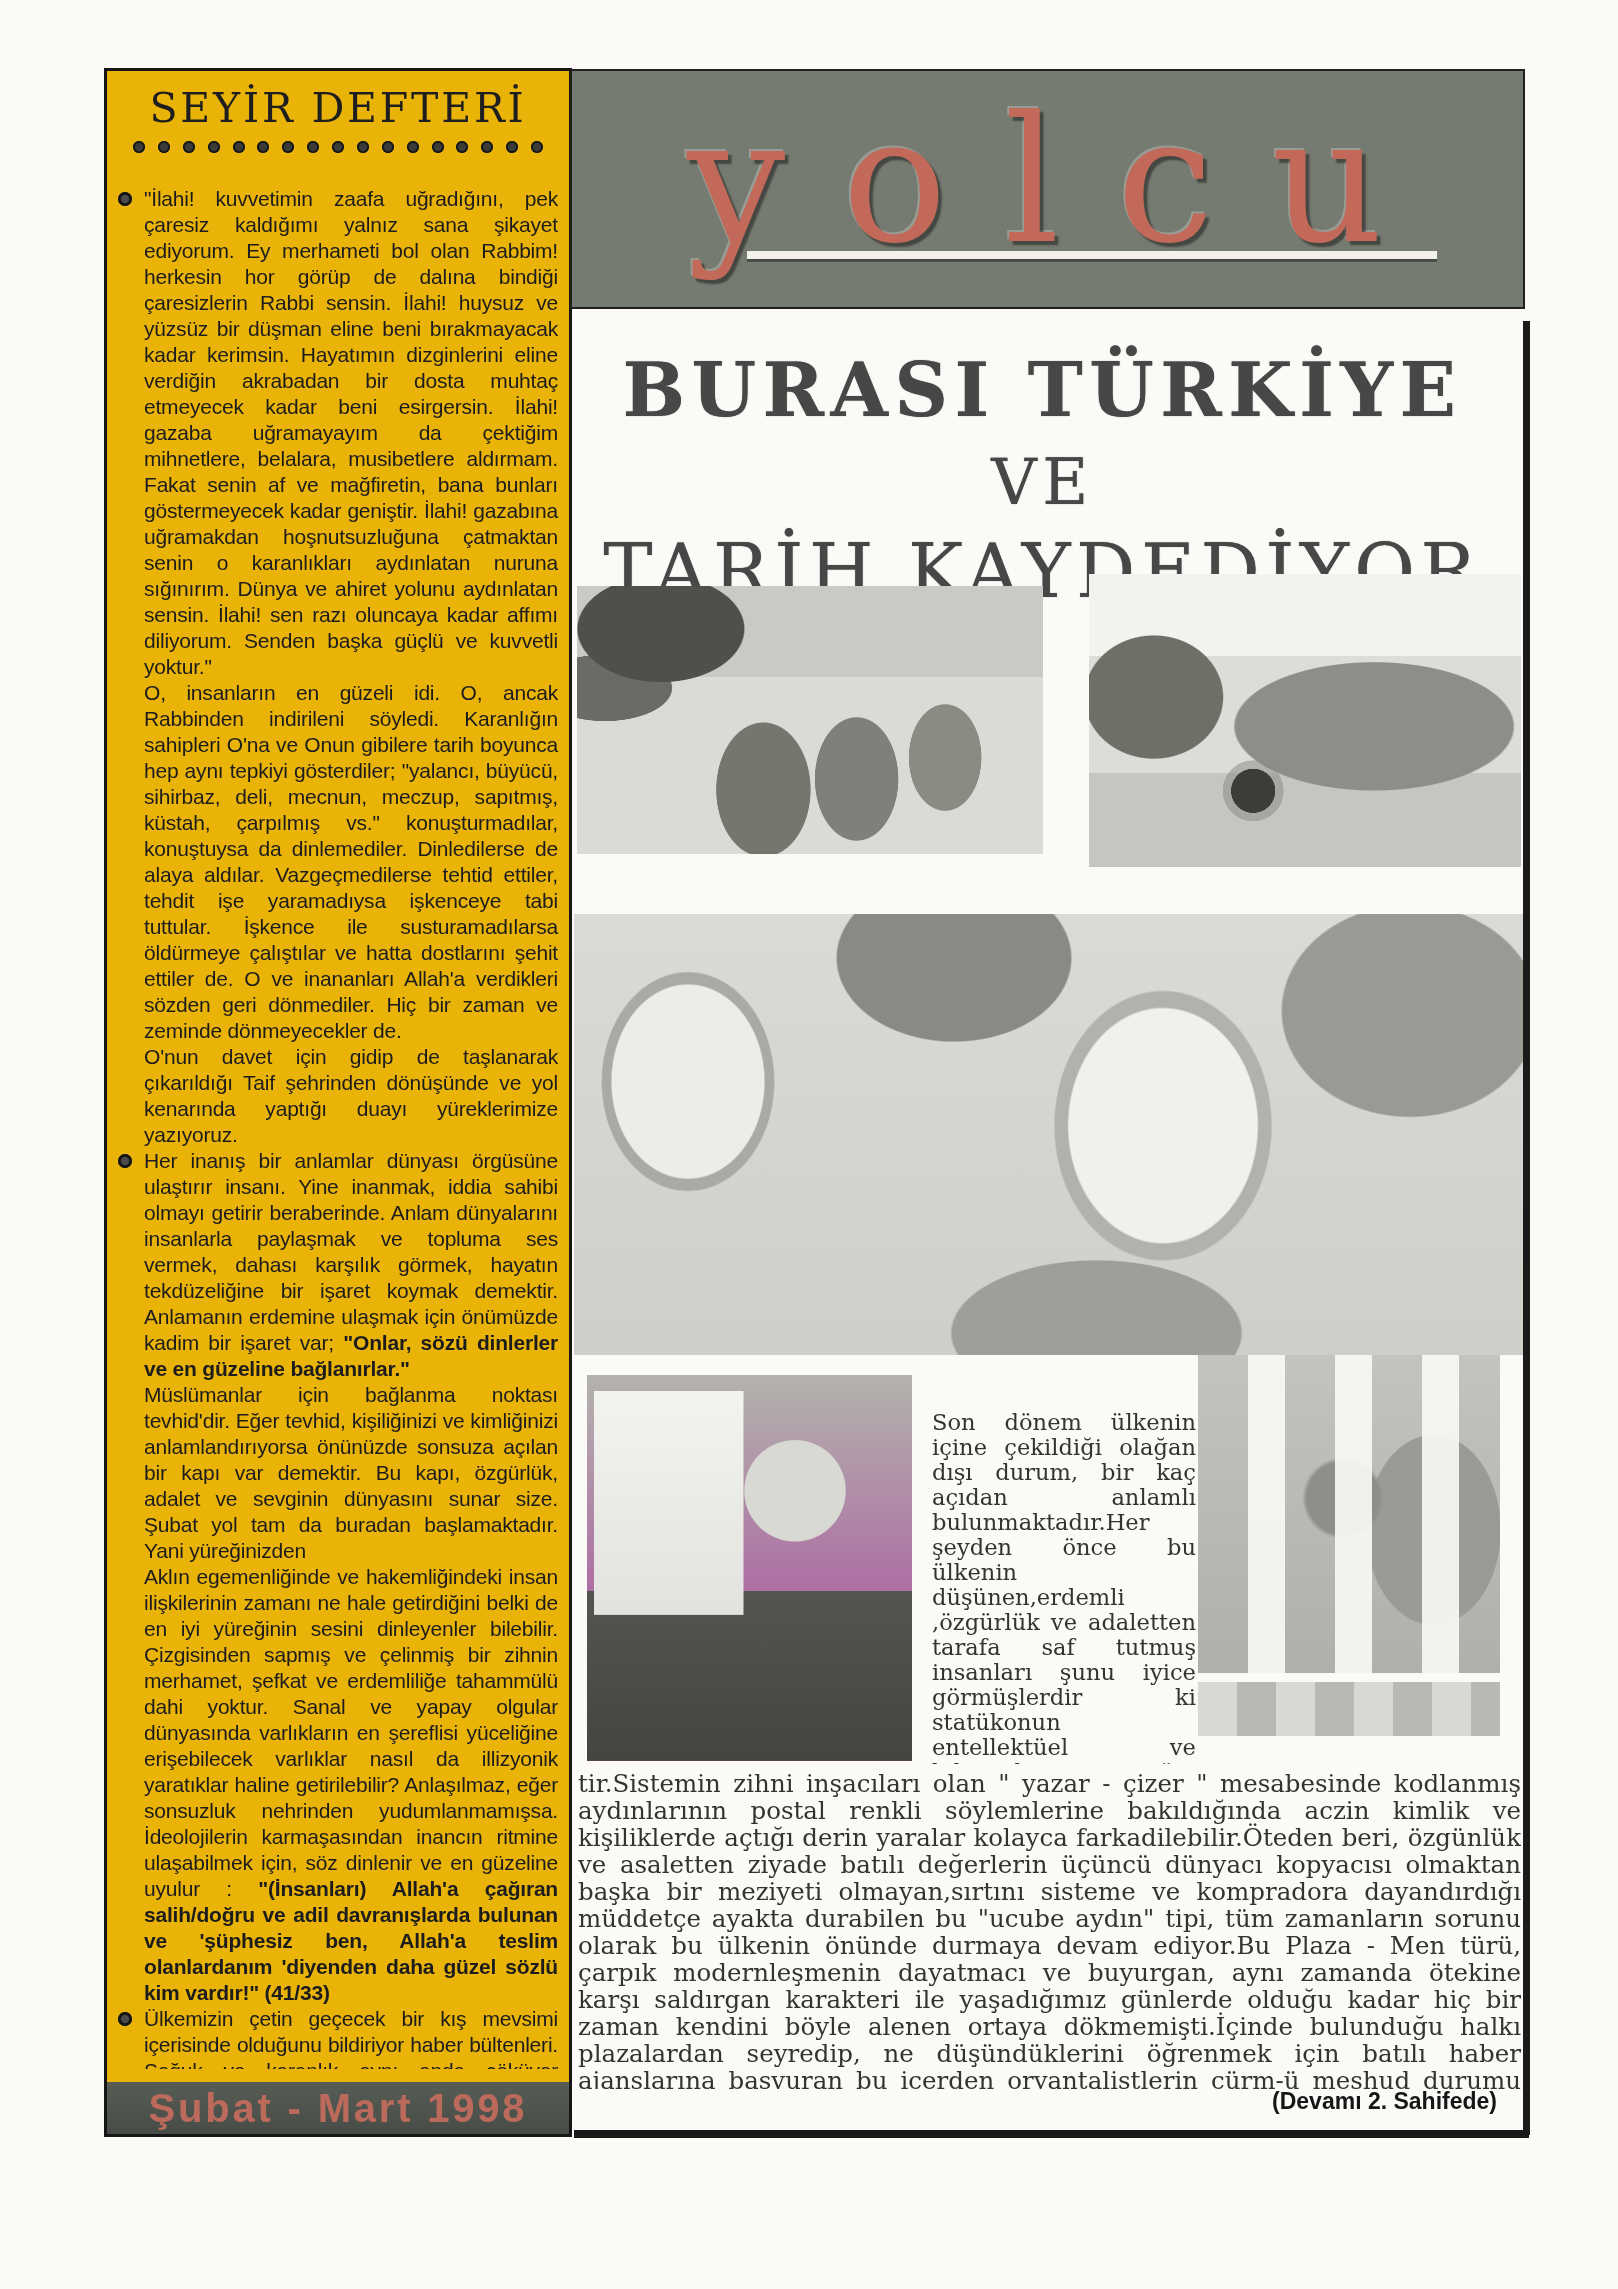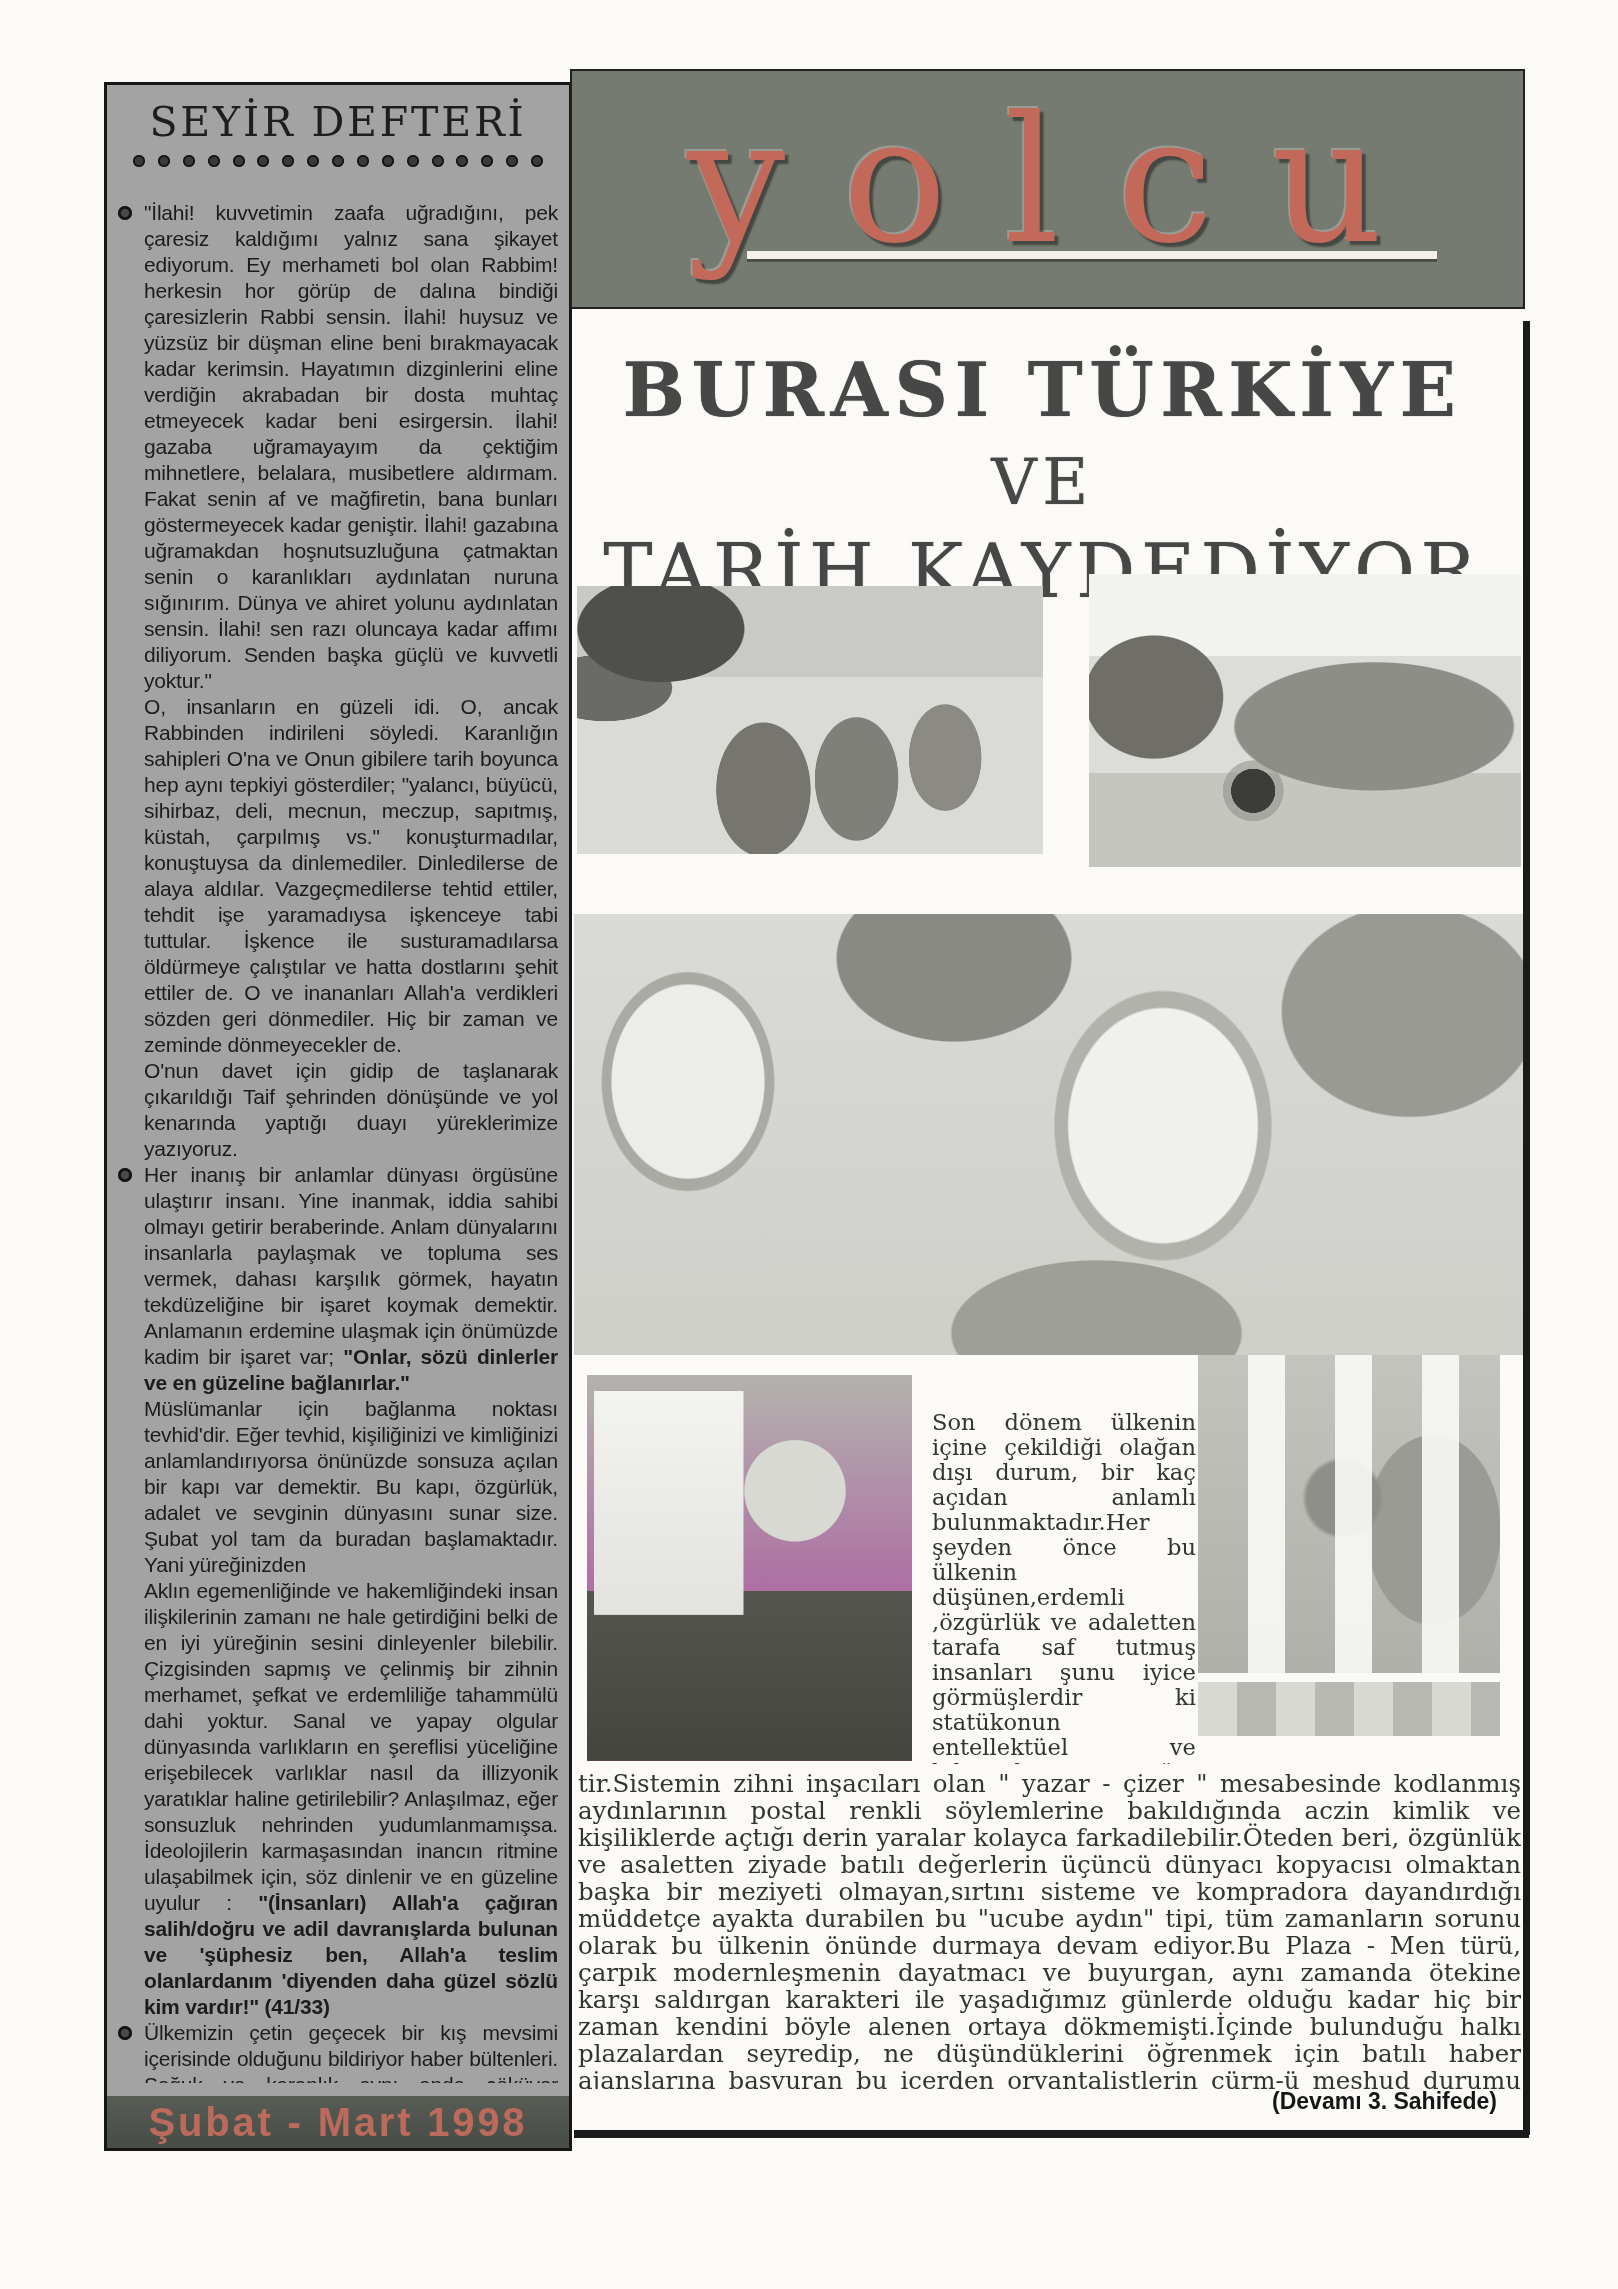--- a/index.html
+++ b/index.html
@@ -1,20 +1,20 @@
 <!DOCTYPE html>
 <html style="font-size:14.8px"><head>
 <meta charset="utf-8">
 <style>
   html,body{margin:0;padding:0;background:#ffffff;}
   .page{position:relative;width:1619px;height:2290px;background:#fbfaf7;overflow:hidden;
         font-family:"Liberation Sans",sans-serif;}
   
-  .left-box{position:absolute;left:104px;top:82px;width:462px;height:2063px;
-            background:#a3a3a3;border:3.7px solid #161616;box-sizing:content-box;}
+  .left-box{position:absolute;left:104px;top:68px;width:462px;height:2063px;
+            background:#eab308;border:3.7px solid #161616;box-sizing:content-box;}
   .lhead{margin-top:13px;text-align:center;font-family:"DejaVu Serif",serif;
          font-size:41px;letter-spacing:2.8px;color:#1e1e1e;}
   .dots{display:flex;justify-content:space-between;margin:9.2px 26px 0 26px;}
   .dot{width:12px;height:12px;border-radius:50%;background:#3a3a38;box-shadow:inset 0 0 0 1.8px #151515;}
   .ltext{margin-top:33px;padding:0 11px 0 37px;font-size:21px;line-height:26px;
          color:#1c1c1c;height:1883px;overflow:hidden;letter-spacing:-0.2px;}
   .para{text-align:justify;position:relative;}
   .bullet{position:absolute;left:-26px;top:5.5px;width:14px;height:14px;border-radius:50%;
           background:#4a4a48;box-shadow:inset 0 0 0 2.8px #141414;}
   .b{font-weight:bold;}
@@ -141,19 +141,19 @@
 
   <div class="photo ph-a"></div>
   <div class="photo ph-b"></div>
   <div class="photo ph-c"></div>
   <div class="photo ph-d"></div>
   <div class="photo ph-e"></div>
   <div class="photo ph-f"></div>
 
   <div class="inset">Son dönem ülkenin içine çekildiği olağan dışı durum, bir kaç açıdan anlamlı bulunmaktadır.Her şeyden önce bu ülkenin düşünen,erdemli ,özgürlük ve adaletten tarafa saf tutmuş insanları şunu iyice görmüşlerdir ki statükonun entellektüel ve bilimsel tüm refleksleri kilitlenmiş-</div>
   <div class="bottom-art">tir.Sistemin zihni inşacıları olan " yazar - çizer " mesabesinde kodlanmış aydınlarının postal renkli söylemlerine bakıldığında aczin kimlik ve kişiliklerde açtığı derin yaralar kolayca farkadilebilir.Öteden beri, özgünlük ve asaletten ziyade batılı değerlerin üçüncü dünyacı kopyacısı olmaktan başka bir meziyeti olmayan,sırtını sisteme ve kompradora dayandırdığı müddetçe ayakta durabilen bu "ucube aydın" tipi, tüm zamanların sorunu olarak bu ülkenin önünde durmaya devam ediyor.Bu Plaza - Men türü, çarpık modernleşmenin dayatmacı ve buyurgan, aynı zamanda ötekine karşı saldırgan karakteri ile yaşadığımız günlerde olduğu kadar hiç bir zaman kendini böyle alenen ortaya dökmemişti.İçinde bulunduğu halkı plazalardan seyredip, ne düşündüklerini öğrenmek için batılı haber ajanslarına başvuran bu içerden oryantalistlerin cürm-ü meşhud durumu ibretle izlenmektedir.</div>
-  <div class="continuation">(Devamı 3. Sahifede)</div>
+  <div class="continuation">(Devamı 2. Sahifede)</div>
 
   <div class="right-rule"></div>
   <div class="bottom-rule"></div>
 
 </div>
 
 
 </body></html>

